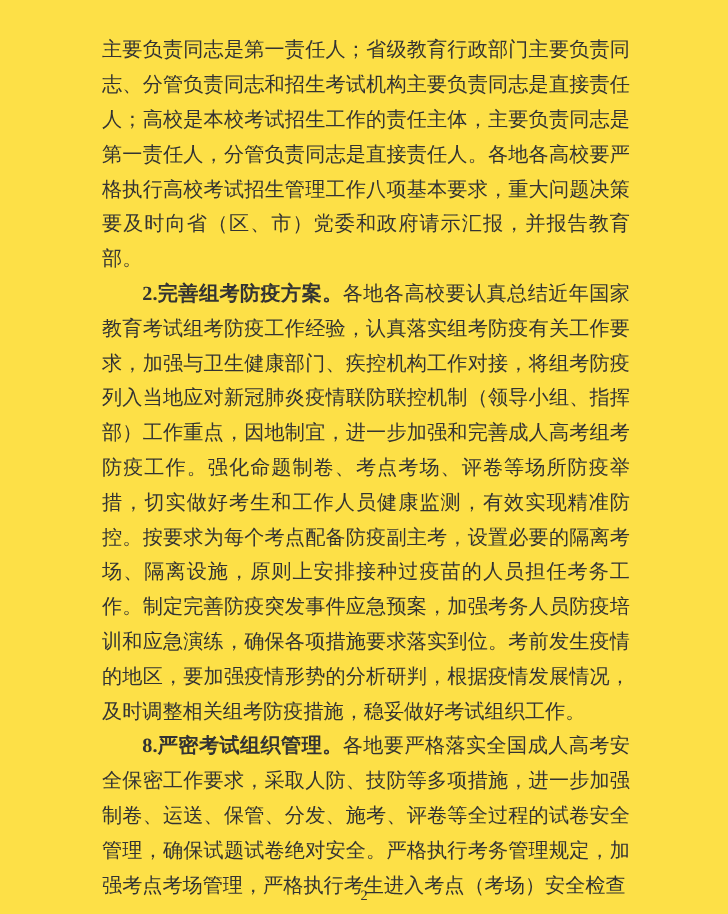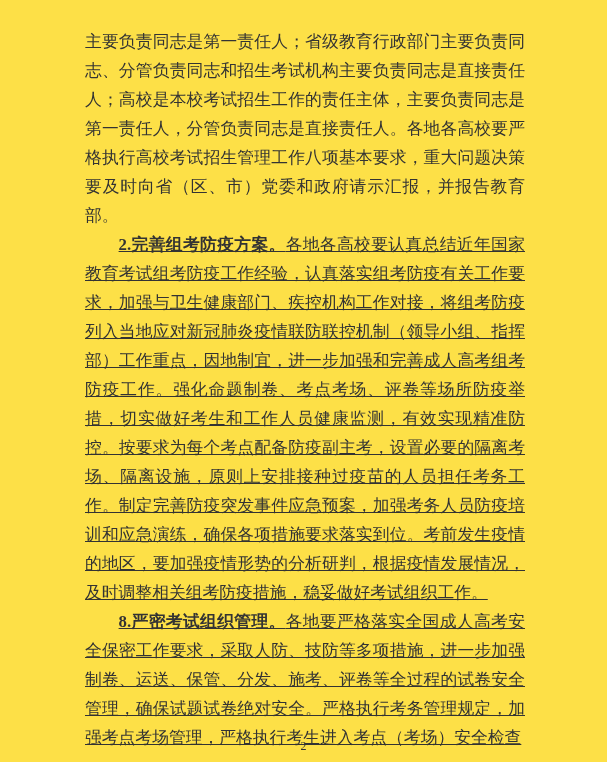--- a/index.html
+++ b/index.html
@@ -25,21 +25,20 @@
   .para {
     margin: 0;
     font-size: 16.8px;
     line-height: 29px;
     text-align: justify;
     text-justify: inter-ideograph;
     word-break: break-all;
   }
   .para.indent {
     text-indent: 2em;
-    text-decoration: underline;
   }
   .lead {
     font-weight: bold;
   }
   .footer {
     position: absolute;
     left: 0;
     bottom: 8px;
     width: 100%;
     text-align: center;

